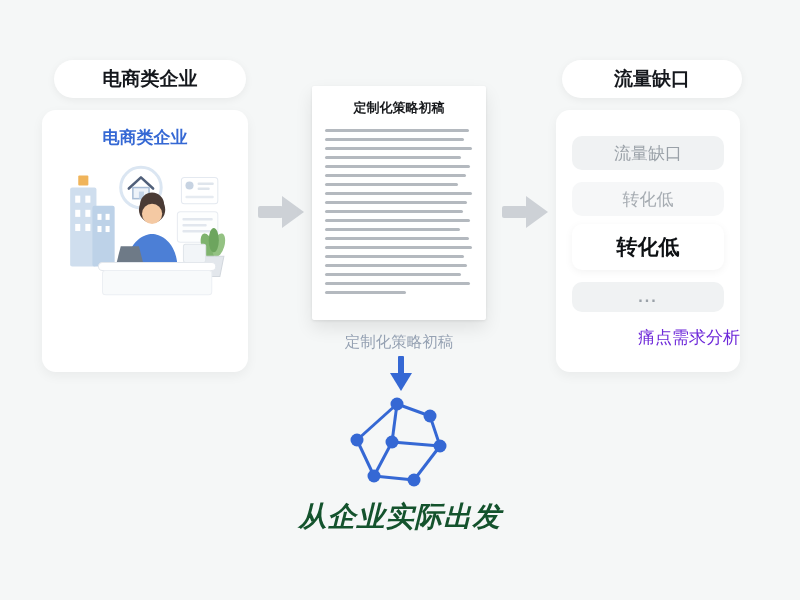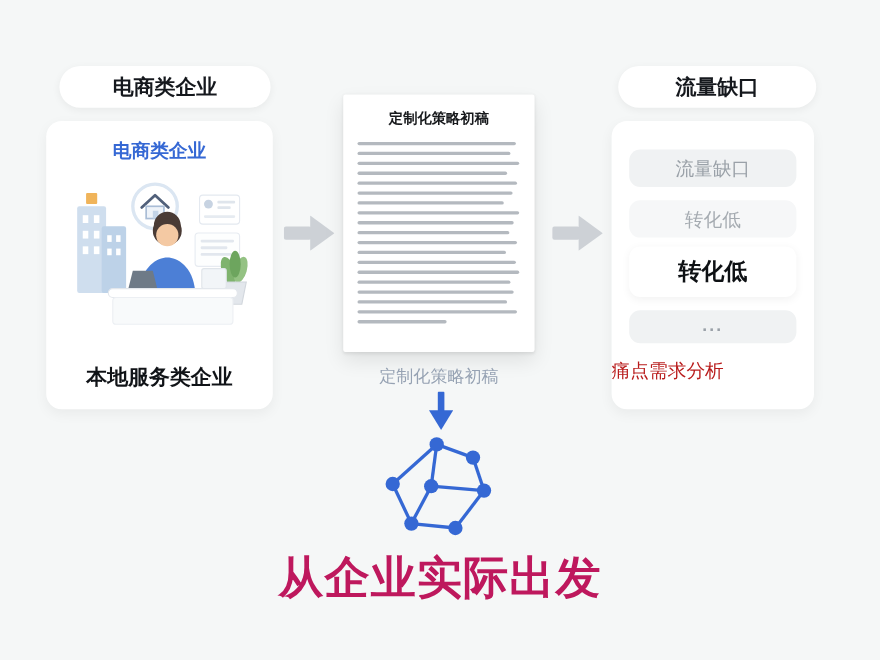--- a/index.html
+++ b/index.html
@@ -66,27 +66,27 @@
   .pp{
     position:absolute;left:16px;right:16px;border-radius:10px;
     display:flex;align-items:center;justify-content:center;
   }
   .pp1{top:26px;height:34px;background:#f0f2f3;color:#9aa1a8;font-size:17px;}
   .pp2{top:72px;height:34px;background:#f6f7f8;color:#a5abb1;font-size:17px;}
   .pp3{top:114px;height:46px;background:#ffffff;color:#0e1114;font-size:21px;font-weight:bold;
        box-shadow:0 2px 8px rgba(0,0,0,0.05);}
   .pp4{top:172px;height:30px;background:#f0f2f3;color:#9aa1a8;font-size:16px;font-weight:bold;letter-spacing:2px;}
   .pp-caption{
-    position:absolute;top:216px;left:0;right:0;text-align:left;
-    font-size:17px;color:#b91c1c;
+    position:absolute;top:216px;left:0;right:0;text-align:right;
+    font-size:17px;color:#6d28d9;
   }
   
   .headline{
     position:absolute;top:498px;left:0;width:100%;text-align:center;
-    font-size:41px;font-weight:bold;color:#be185d;letter-spacing:1px;
+    font-size:28px;font-weight:bold;color:#14532d;letter-spacing:1px;font-style:italic;
   }
 </style>
 </head>
 <body>
 
 <div class="stage">
 
   <div class="pill pill-left">电商类企业</div>
 
   <div class="card card-left">
@@ -146,21 +146,20 @@
 
         <g>
           <path d="M60,104 L86,104 L82,88 L64,88 Z" fill="#6e7a87"></path>
           <rect x="126" y="86" width="22" height="18" rx="2" fill="#f2f5f8" stroke="#e0e5ea"></rect>
           <rect x="42" y="104" width="116" height="8" rx="4" fill="#ffffff" stroke="#e3e7ec"></rect>
           <rect x="46" y="112" width="108" height="24" rx="3" fill="#f8fafb" stroke="#eceff3"></rect>
         </g>
       </svg>
     </div>
 
-    <div class="card-caption">本地服务类企业</div>
   </div>
 
   <svg class="harrow harrow-1" viewBox="0 0 46 32">
     <rect x="0" y="10" width="25" height="12" rx="2" fill="var(--arrow-gray)"></rect>
     <polygon points="24,0 46,16 24,32" fill="var(--arrow-gray)"></polygon>
   </svg>
 
   <div class="doc">
     <div class="doc-title">定制化策略初稿</div>
     <div class="doc-lines">

